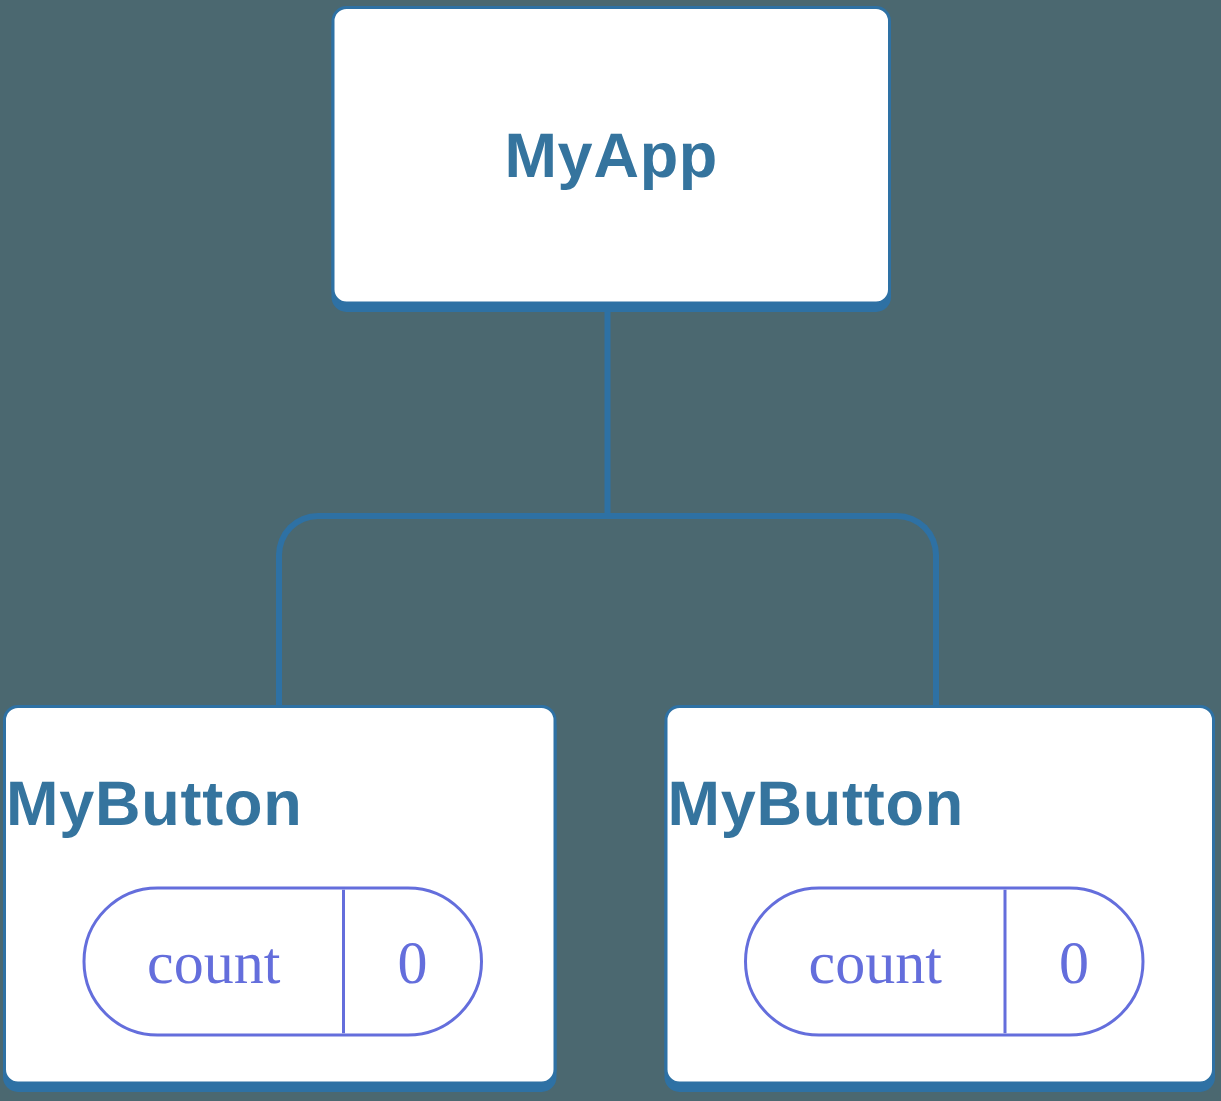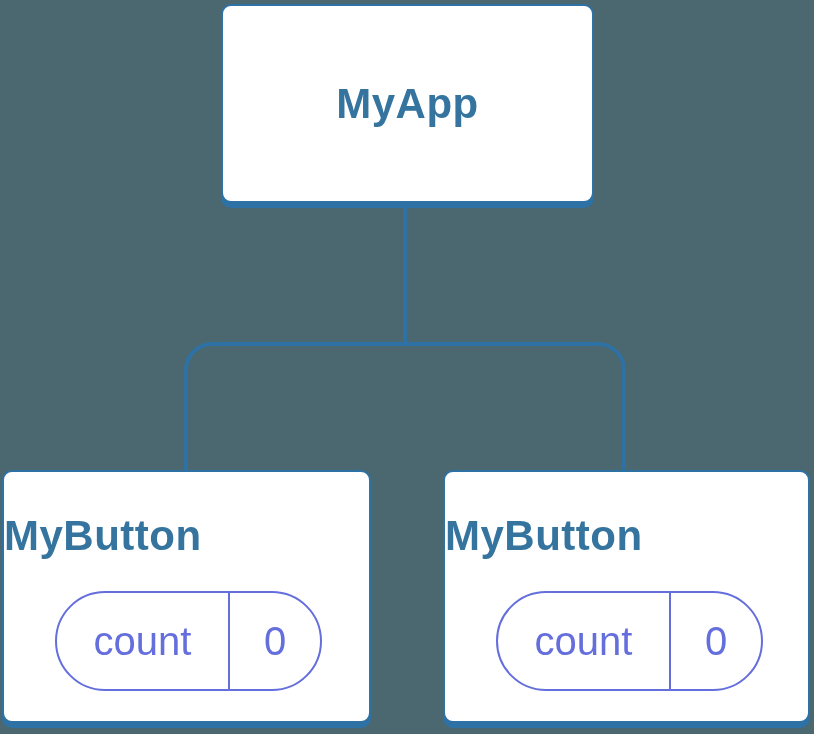--- a/index.html
+++ b/index.html
@@ -68,20 +68,21 @@
   .pill {
     position: absolute;
     left: 51px; top: 119px;
     width: 267px; height: 100px;
     border: 2px solid var(--state);
     border-radius: 60px;
     background: #ffffff;
     display: flex;
     align-items: stretch;
     overflow: hidden;
+    font-family: Liberation Serif, serif;
   }
   .pill-key {
     flex: 1;
     display: flex; align-items: center; justify-content: center;
     color: var(--state);
     font-size: 40px;
     font-weight: 400;
   }
   .pill-divider {
     width: 2px;

